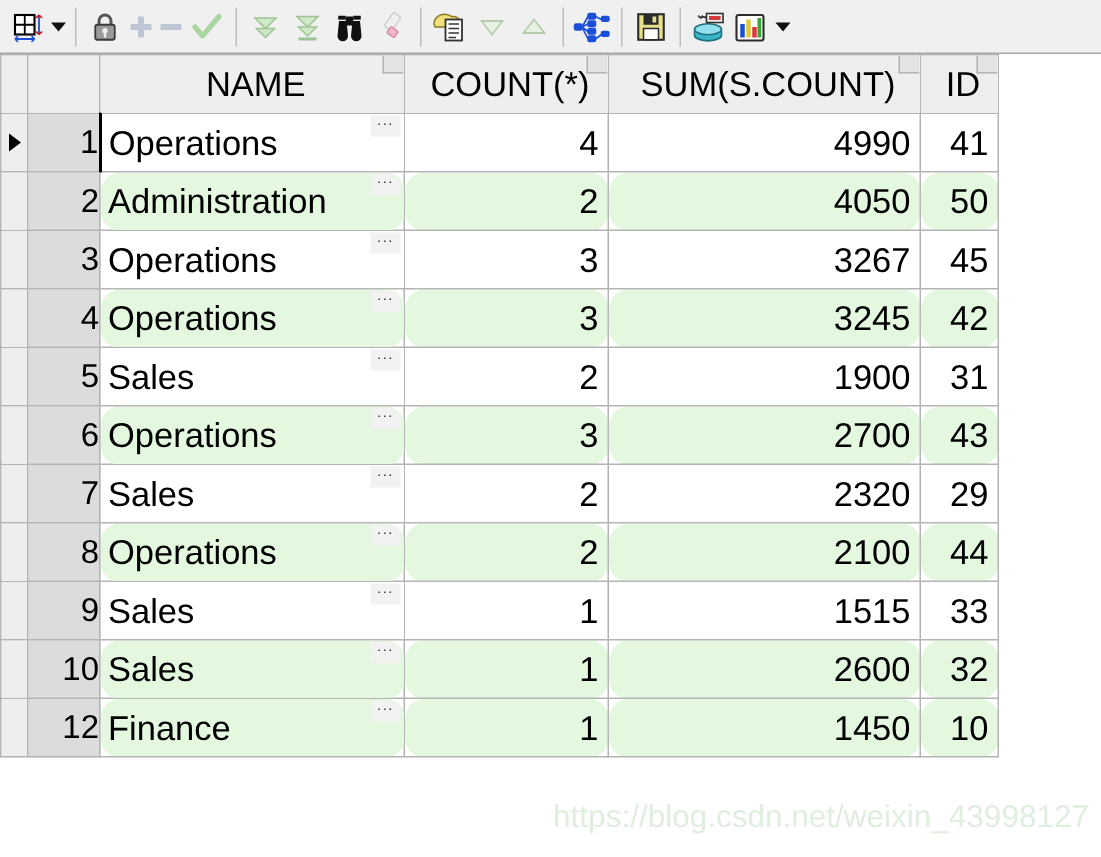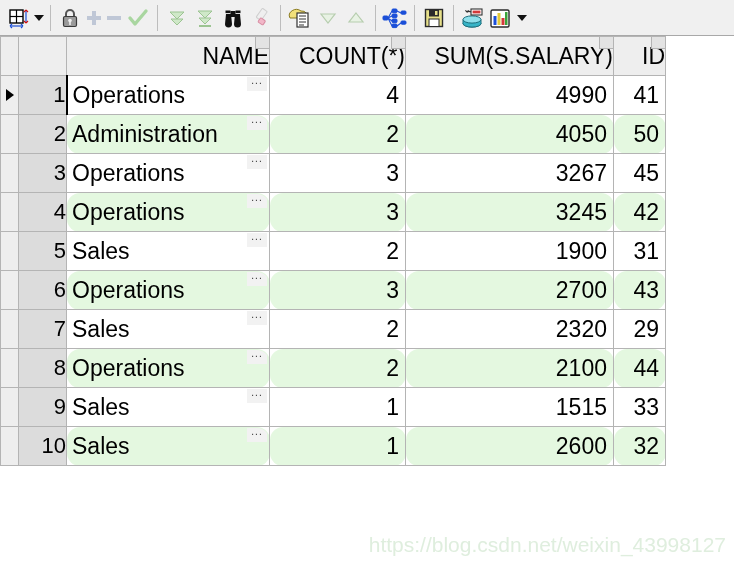--- a/index.html
+++ b/index.html
@@ -85,21 +85,21 @@
   col.c-sum   { width: 208px; }
   col.c-id    { width: 52px; }
 
   
   thead th {
     height: 38px;
     background: #eeeeee;
     border-bottom: 1px solid #9a9a9a;
     color: #000;
     font-size: 23px;
-    text-align: right;
+    text-align: center;
     vertical-align: middle;
     position: relative;
     white-space: nowrap;
     overflow: hidden;
   }
   thead th .hlabel {
     display: block;
     padding-left: 5px;
     line-height: 38px;
   }
@@ -364,21 +364,21 @@
         <th class="hgutter"></th>
         <th>
           <span class="hlabel">NAME</span>
           <span class="resize-tab"></span>
         </th>
         <th>
           <span class="hlabel">COUNT(*)</span>
           <span class="resize-tab"></span>
         </th>
         <th>
-          <span class="hlabel">SUM(S.SALARY)</span>
+          <span class="hlabel">SUM(S.COUNT)</span>
           <span class="resize-tab"></span>
         </th>
         <th>
           <span class="hlabel">ID</span>
           <span class="resize-tab"></span>
         </th>
       </tr>
     </thead>
 
     <tbody id="grid-body">
@@ -457,17 +457,25 @@
           <td class="cell rgt">33</td>
         </tr>
         <tr class="green">
           <td class="ind"></td>
           <td class="rownum">10</td>
           <td class="cell txt"><span>Sales</span><span class="ellipsis-btn">...</span></td>
           <td class="cell rgt">1</td>
           <td class="cell rgt">2600</td>
           <td class="cell rgt">32</td>
         </tr>
+        <tr class="green">
+          <td class="ind"></td>
+          <td class="rownum">12</td>
+          <td class="cell txt"><span>Finance</span><span class="ellipsis-btn">...</span></td>
+          <td class="cell rgt">1</td>
+          <td class="cell rgt">1450</td>
+          <td class="cell rgt">10</td>
+        </tr>
       </tbody>
   </table>
 </div>
 
 <div id="watermark">https://blog.csdn.net/weixin_43998127</div>
 
 </body></html>

